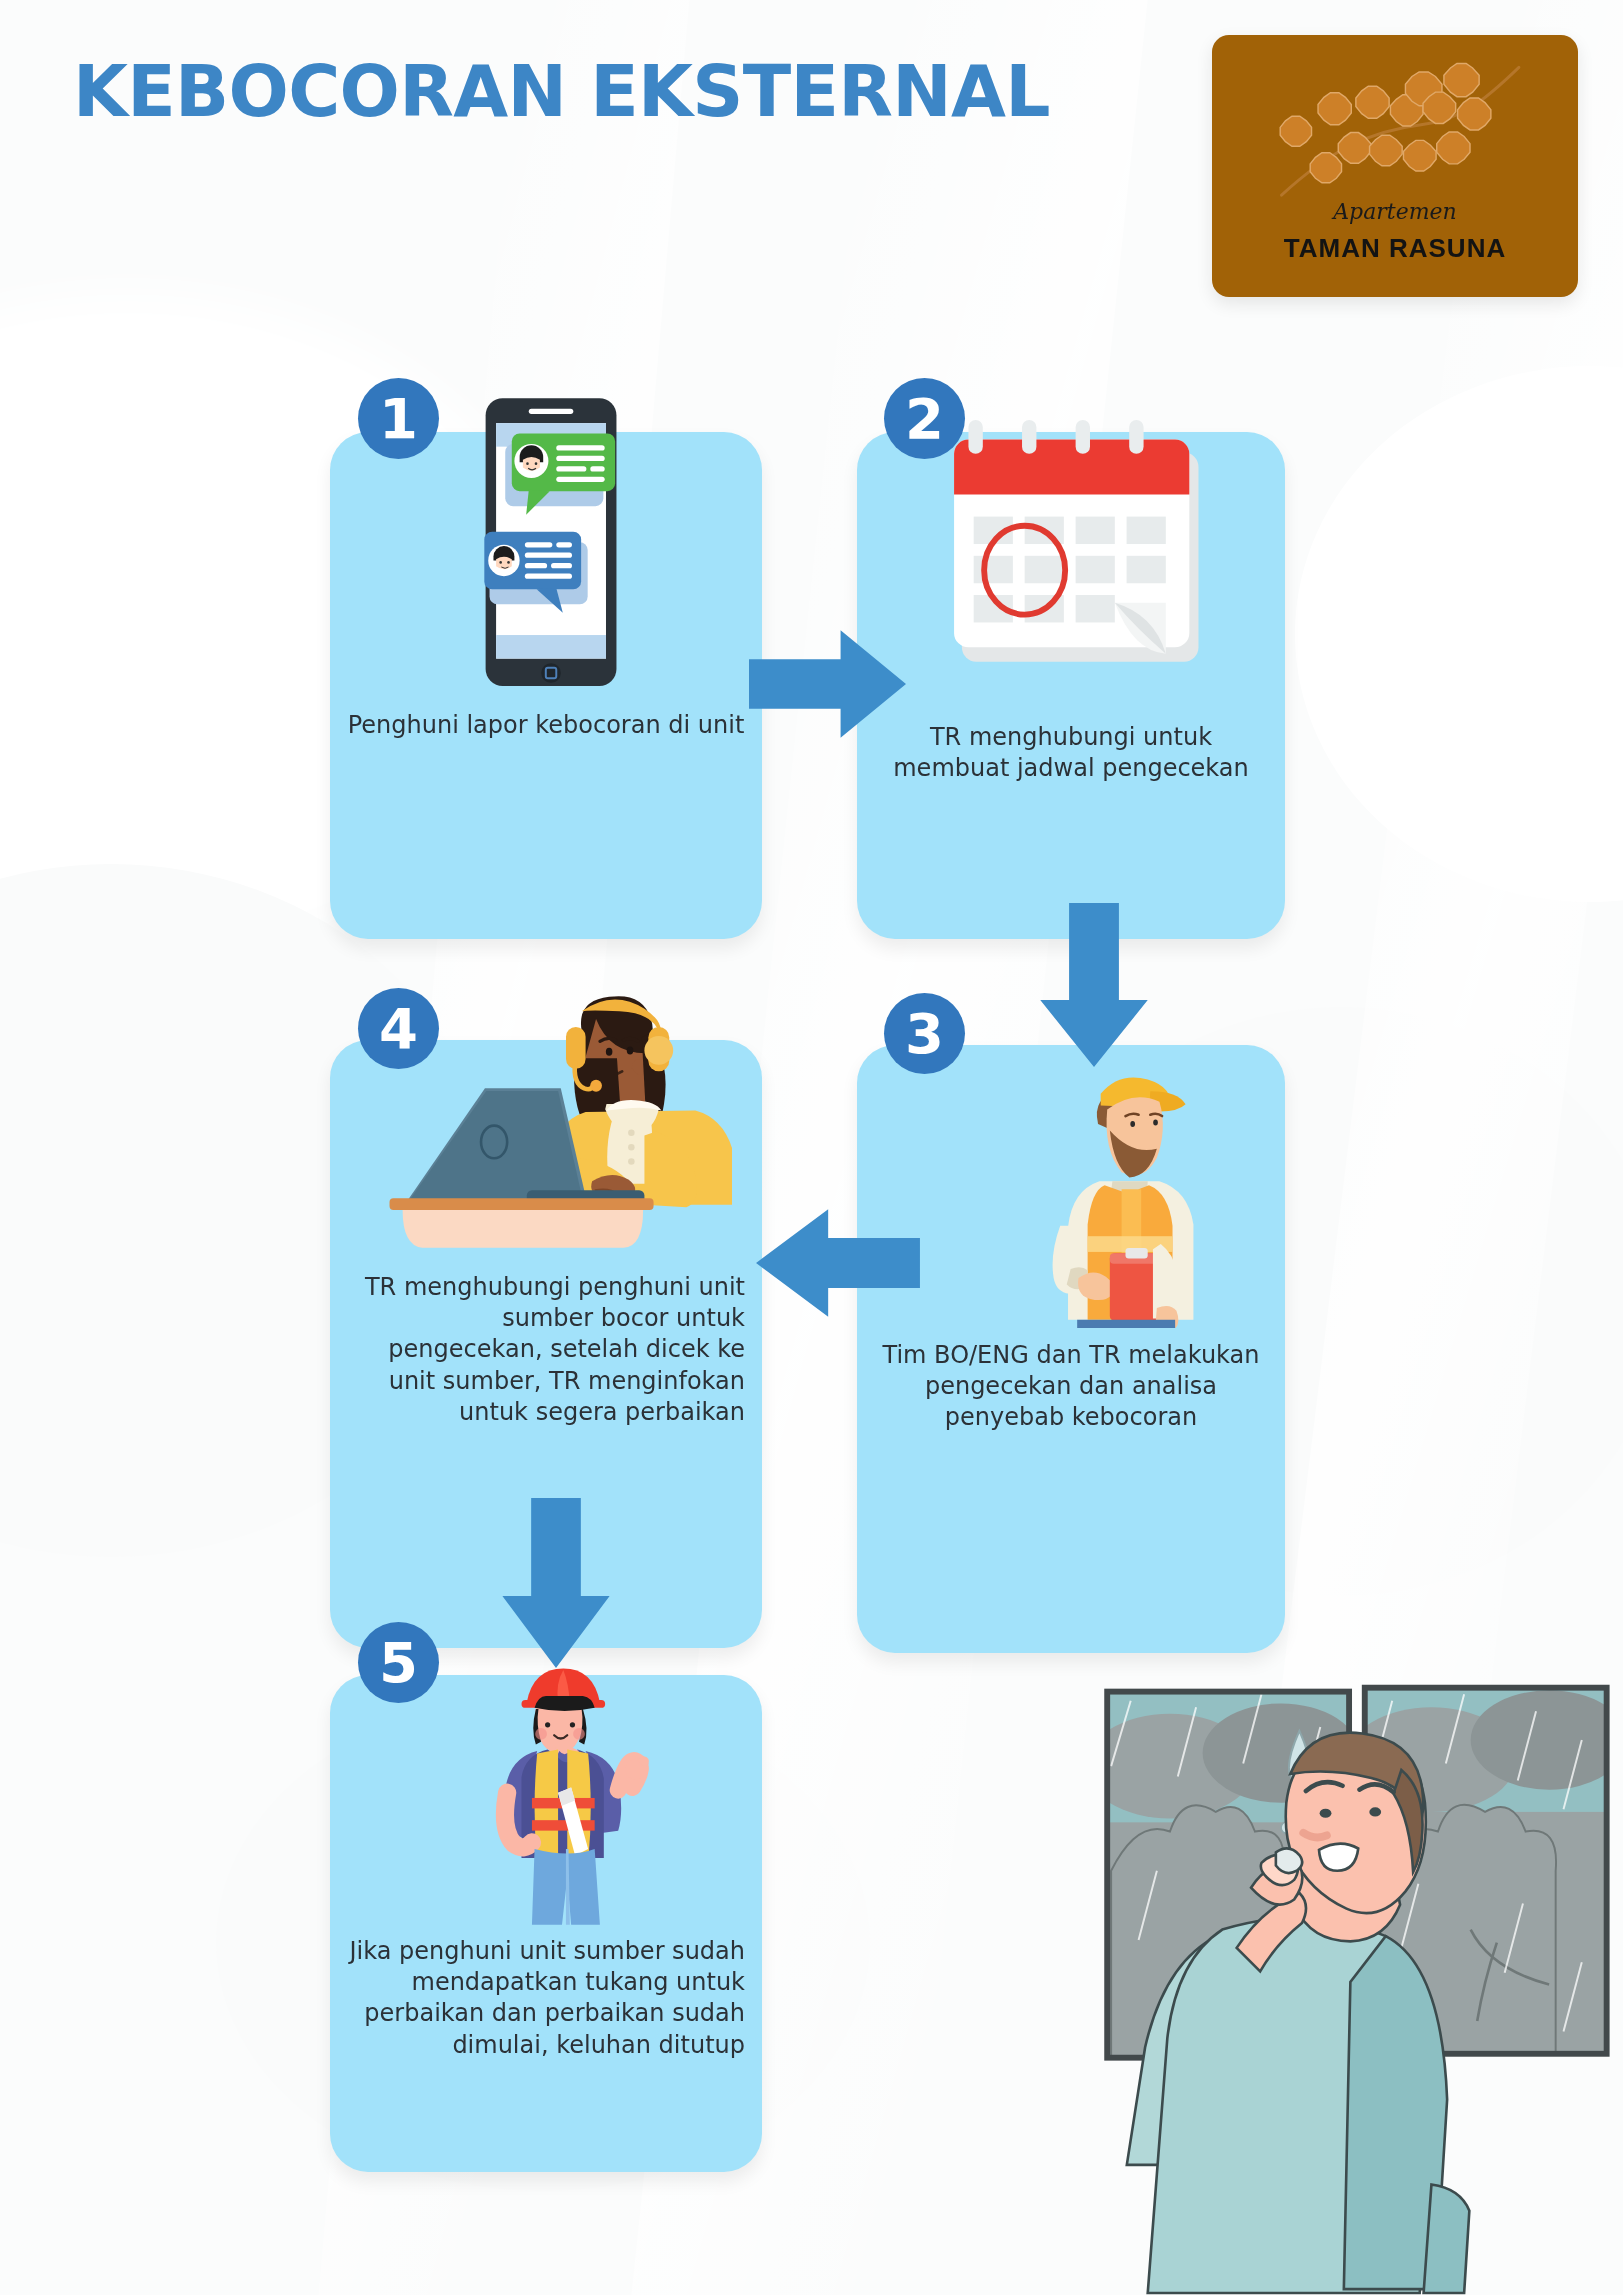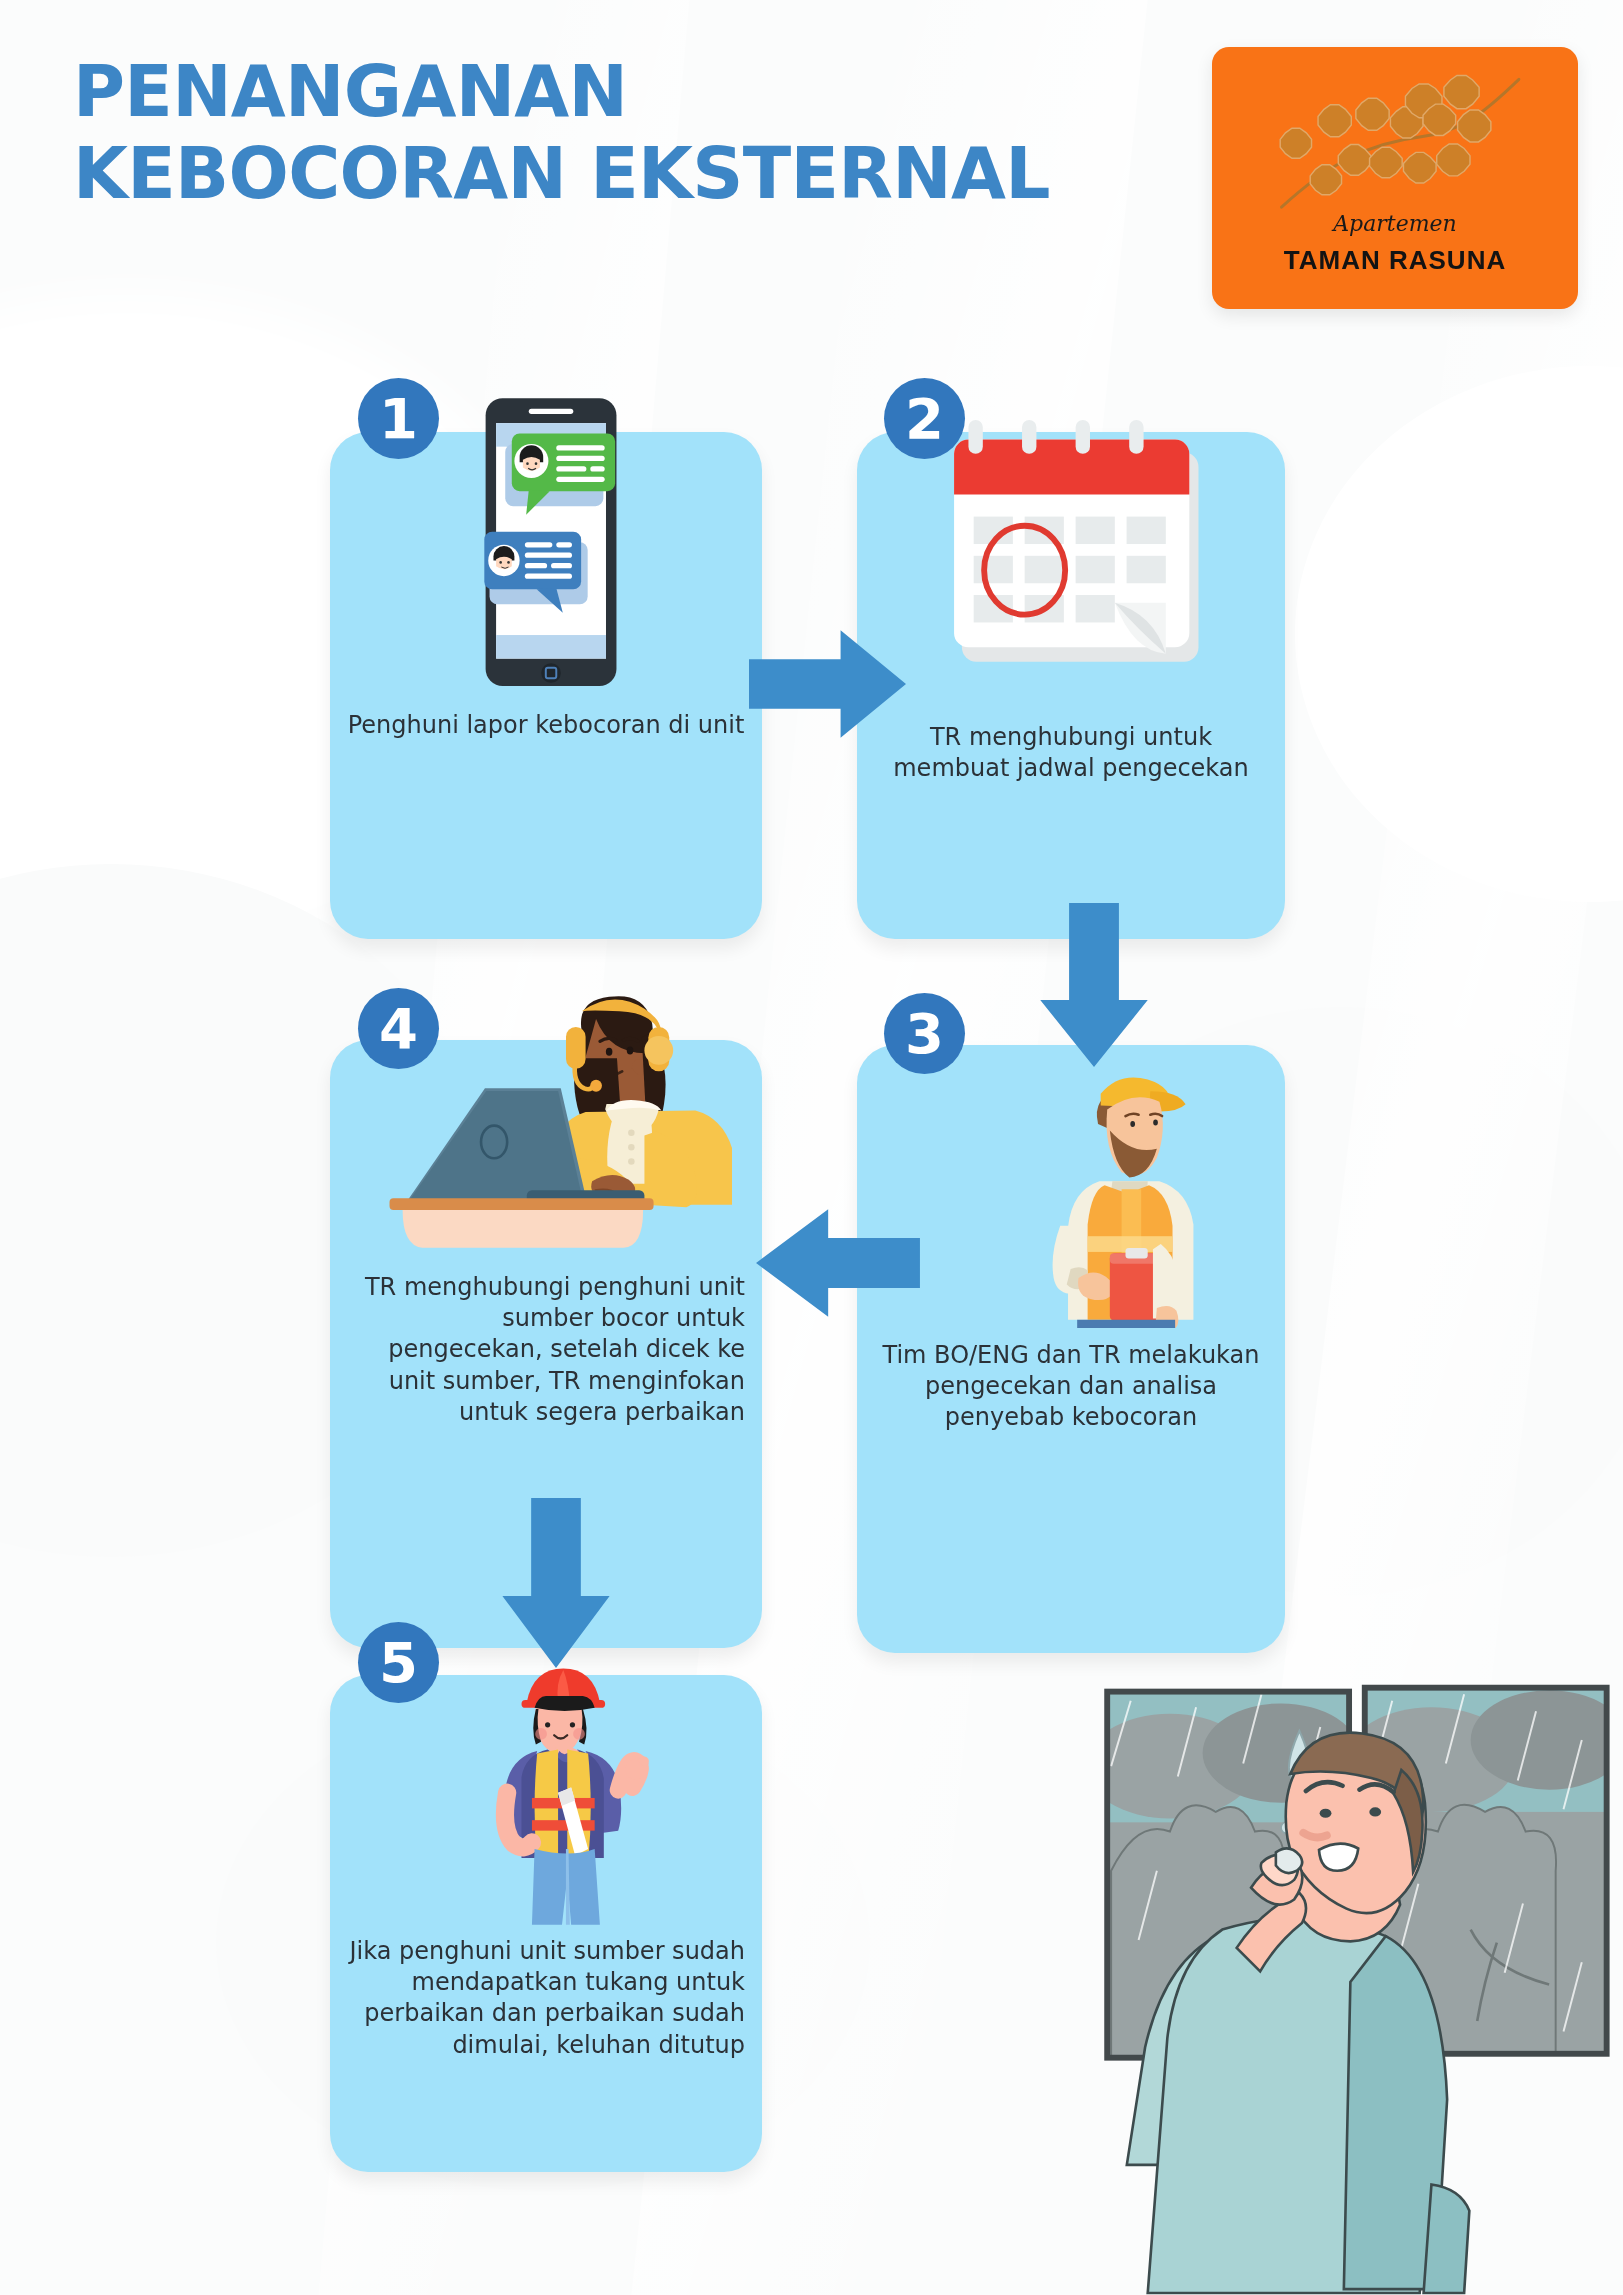--- a/index.html
+++ b/index.html
@@ -24,22 +24,22 @@
   .s3{width:209px;height:2295px;left:1348px;top:0;transform:skewX(-7deg);}
 
   
   #header{position:absolute;left:0;top:0;width:1624px;height:353px;z-index:5;}
   #title{position:absolute;left:73px;top:51px;
     font-size:71px;line-height:1.16;font-weight:900;letter-spacing:-0.7px;
     color:#3d86c6;font-family:"DejaVu Sans", sans-serif;
     text-transform:uppercase;}
   #title .tline{display:block;white-space:nowrap;}
 
-  #logo-card{position:absolute;left:1212px;top:47px;width:366px;height:262px;
-    background:#f97316;border-radius:17px;box-shadow:0 6.5px 17px rgba(0,0,0,.09);}
+  #logo-card{position:absolute;left:1212px;top:35px;width:366px;height:262px;
+    background:#a16207;border-radius:17px;box-shadow:0 6.5px 17px rgba(0,0,0,.09);}
   #logo-mark{position:absolute;left:50%;top:18.3px;transform:translateX(-50%);width:275px;height:150px;}
   #logo-script{position:absolute;left:0;right:0;top:164px;text-align:center;
     font-family:"DejaVu Serif", serif;font-style:italic;font-size:22px;color:#1a1a1a;}
   #logo-name{position:absolute;left:0;right:0;top:198px;text-align:center;
     font-size:26px;font-weight:bold;letter-spacing:1px;color:#131313;}
 
   
   .card{position:absolute;background:#a2e2fa;border-radius:38px;
     box-shadow:0 9.2px 17px rgba(0,0,0,.07);z-index:10;}
   .badge{position:absolute;width:81px;height:81px;border-radius:50%;
@@ -87,21 +87,20 @@
   <div class="blob b3"></div>
   <div class="blob b4"></div>
   <div class="blob b5"></div>
   <div class="streak s1"></div>
   <div class="streak s2"></div>
   <div class="streak s3"></div>
 </div>
 
 <div id="header">
   <div id="title">
-    <span class="tline">PENANGANAN</span>
     <span class="tline">KEBOCORAN EKSTERNAL</span>
   </div>
 
   <div id="logo-card">
     <svg id="logo-mark" viewBox="0 0 420 230">
       <path d="M36 218 C110 150 170 120 250 110 C310 103 345 75 400 22" fill="none" stroke="#b5762a" stroke-width="4.5" stroke-linecap="round"></path>
       <g fill="#cd8028" stroke="#e0a868" stroke-width="2.2">
         <g transform="translate(58,122)">
             <path d="M-24 -8 l8 -10 l10 -7 l12 0 l10 7 l8 10 l0 12 l-8 10 l-10 7 l-12 0 l-10 -7 l-8 -10 z"></path>
           </g>

